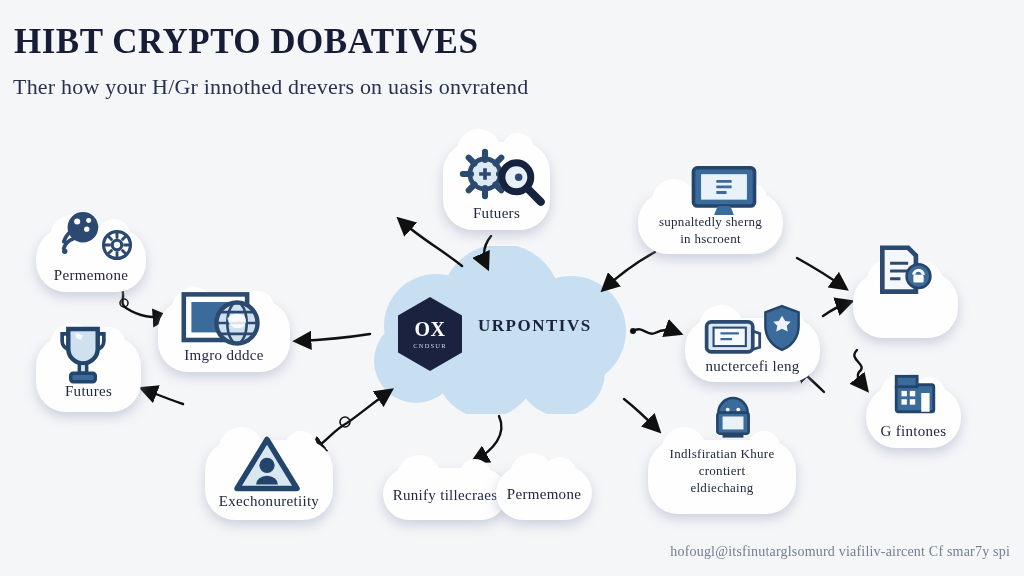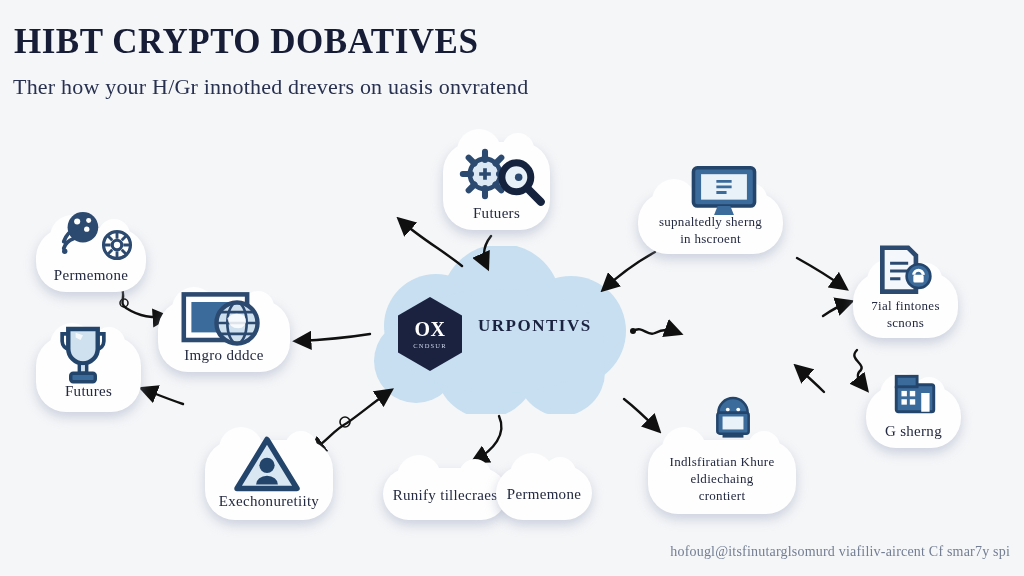--- a/index.html
+++ b/index.html
@@ -140,55 +140,65 @@
 
   <div class="node" style="left:853px;top:272px;width:105px;height:66px;">
     <div class="bubble"></div>
     <svg class="ic" style="left:19px;top:-30px;" width="62" height="58" viewBox="0 0 24 22">
       <path d="M4,2 h10 l3,3 v14 h-13 Z" fill="#f4f8fc" stroke="#2c4a70" stroke-width="1.8"></path>
       <path d="M7,8 h7 M7,11 h7 M7,14 h4" stroke="#2c4a70" stroke-width="1.2"></path>
       <circle cx="18" cy="13" r="4.6" fill="#3b6b9b" stroke="#24456b" stroke-width="1"></circle>
       <path d="M16.2,12.5 a1.8,1.8 0 0 1 3.6,0" fill="none" stroke="#fff" stroke-width="1.2"></path>
       <rect x="16" y="12.5" width="4" height="3" rx=".6" fill="#fff"></rect>
     </svg>
-    <div class="lbl sm" style="bottom:6px;">
-      <span>7ial fintones</span>
-      <span>scnons</span>
-    </div>
-  </div>
-
+  </div>
+
+  <div class="node" style="left:685px;top:318px;width:135px;height:64px;">
+    <div class="bubble"></div>
+    <svg class="ic" style="left:17px;top:0px;" width="60" height="40" viewBox="0 0 26 16">
+      <rect x="2" y="1" width="20" height="13" rx="2" fill="#dce9f4" stroke="#2c4a70" stroke-width="1.6"></rect>
+      <rect x="5" y="3.5" width="14" height="8" fill="#f6fafd" stroke="#2c4a70" stroke-width=".9"></rect>
+      <path d="M8,6 h8 M8,8.5 h5" stroke="#3b6b9b" stroke-width="1"></path>
+      <path d="M22,5 l3,1 v6 l-3,1" fill="none" stroke="#2c4a70" stroke-width="1.2"></path>
+    </svg>
+    <svg class="ic" style="left:76px;top:-15px;" width="42" height="50" viewBox="0 0 24 28">
+      <path d="M12,1.5 L21.5,5 V13 C21.5,19.5 17.3,24.5 12,26.5 C6.7,24.5 2.5,19.5 2.5,13 V5 Z" fill="#3b6b9b" stroke="#24456b" stroke-width="1.4"></path>
+      <path d="M12,7 l1.8,3 3.2,.4 -2.3,2.3 .6,3.3 -3.3,-1.6 -3.3,1.6 .6,-3.3 -2.3,-2.3 3.2,-.4 Z" fill="#ffffff" opacity=".92"></path>
+    </svg>
+    <div class="lbl" style="bottom:7px;">nuctercefi leng</div>
+  </div>
 
   <div class="node" style="left:866px;top:386px;width:95px;height:62px;">
     <div class="bubble"></div>
     <svg class="ic" style="left:24px;top:-16px;" width="50" height="46" viewBox="0 0 24 22">
       <rect x="3" y="7" width="18" height="13" rx="1" fill="#3b6b9b" stroke="#24456b" stroke-width="1.4"></rect>
       <rect x="3" y="3" width="10" height="5" fill="#3b6b9b" stroke="#24456b" stroke-width="1.4"></rect>
       <rect x="5.5" y="10" width="2.6" height="2.6" fill="#fff"></rect>
         <rect x="9.5" y="10" width="2.6" height="2.6" fill="#fff"></rect>
       <rect x="5.5" y="14" width="2.6" height="2.6" fill="#fff"></rect>
         <rect x="9.5" y="14" width="2.6" height="2.6" fill="#fff"></rect>
       <rect x="15" y="11" width="4" height="9" fill="#fff"></rect>
     </svg>
-    <div class="lbl">G sherng</div>
+    <div class="lbl">G fintones</div>
   </div>
 
   <div class="node" style="left:648px;top:440px;width:148px;height:74px;">
     <div class="bubble"></div>
     <svg class="ic" style="left:62px;top:-44px;" width="46" height="46" viewBox="0 0 22 22">
       <path d="M4,8 a7,7 0 0 1 14,0 Z" fill="#3b6b9b" stroke="#24456b" stroke-width="1.2"></path>
       <circle cx="8.5" cy="6.5" r=".9" fill="#fff"></circle>
         <circle cx="13.5" cy="6.5" r=".9" fill="#fff"></circle>
       <rect x="3.5" y="8" width="15" height="10" rx="1.2" fill="#3b6b9b" stroke="#24456b" stroke-width="1.2"></rect>
       <rect x="6" y="9.8" width="10" height="6.2" fill="#eaf2f9"></rect>
       <path d="M6,19 h10" stroke="#24456b" stroke-width="1.8"></path>
     </svg>
-    <div class="lbl sm" style="bottom:9px;margin-top:28px;">
+    <div class="lbl sm" style="bottom:17px;margin-top:28px;">
       <span>Indlsfiratian Khure</span>
+      <span>crontiert</span>
       <span>eldiechaing</span>
-      <span>crontiert</span>
     </div>
   </div>
 
   <div class="node" style="left:383px;top:468px;width:124px;height:52px;">
     <div class="bubble"></div>
     <div class="lbl" style="bottom:16px;">Runify tillecraes</div>
   </div>
 
   <div class="node" style="left:496px;top:466px;width:96px;height:54px;">
     <div class="bubble"></div>

